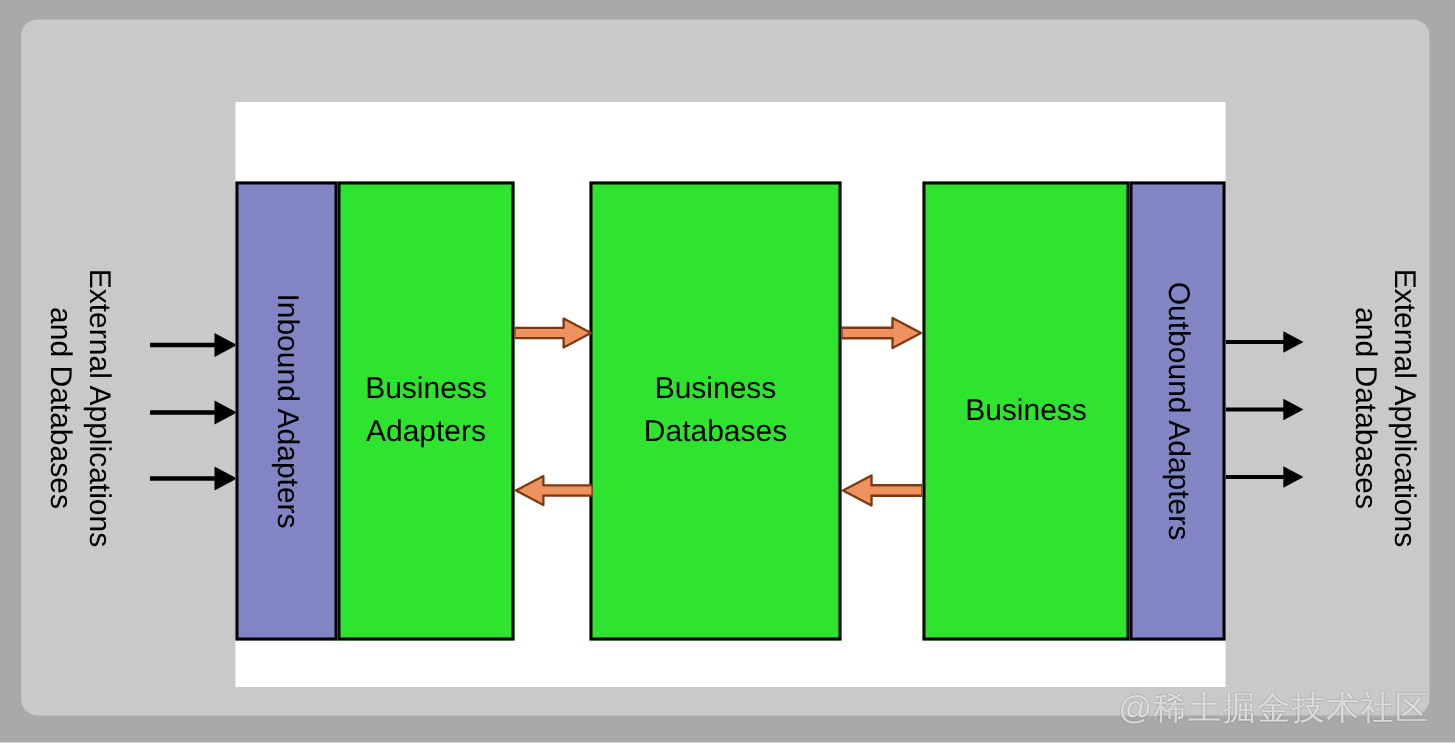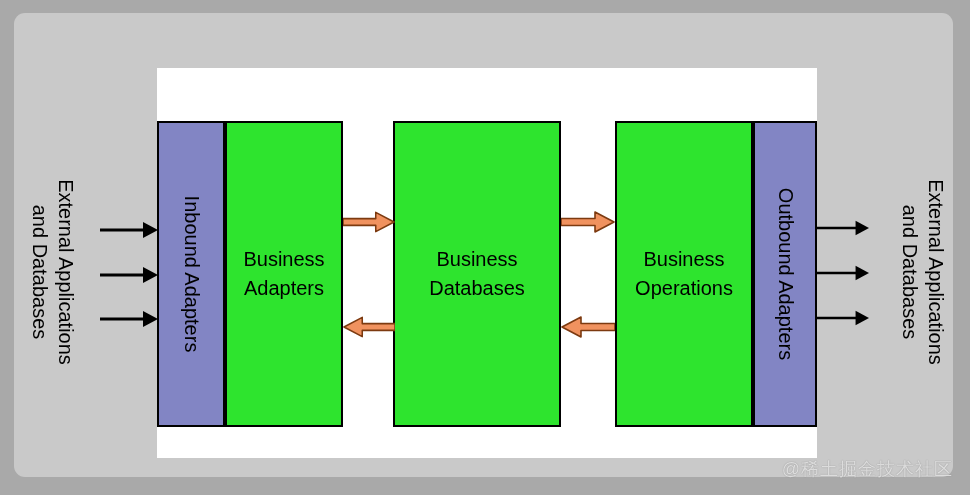--- a/index.html
+++ b/index.html
@@ -65,21 +65,21 @@
     font-size: 20px; line-height: 26px;
   }
   .side-label-left  { left: 53px;  top: 272px; }
   .side-label-right { left: 923px; top: 272px; }
 
   .arrow-svg { position: absolute; display: block; }
 
   .watermark {
     position: absolute;
     right: 17px; top: 457px;
-    font-size: 18px;
+    font-size: 22px;
     letter-spacing: 1px;
     color: rgba(255, 255, 255, 0.72);
     text-shadow: 0 0 1px rgba(110, 110, 110, 0.9);
   }
 </style>
 </head>
 <body>
 
 <div class="stage">
 
@@ -137,21 +137,20 @@
     <div class="node green-box box-processes">
       <div class="label">
         <div>Business</div>
         <div>Databases</div>
       </div>
     </div>
 
     <div class="node green-box box-operations">
       <div class="label">
         <div>Business</div>
-        <div>Operations</div>
       </div>
     </div>
 
     <div class="node adapter adapter-outbound">
       <div class="vlabel">Outbound Adapters</div>
     </div>
   </div>
 
   <svg class="arrow-svg" style="left:343px; top:209px;" width="52" height="26" viewBox="0 0 54 26">
     <path d="M0 9.5 L34 9.5 L34 3 L53 13 L34 23 L34 16.5 L0 16.5 Z" fill="#F0925F" stroke="#7C3A10" stroke-width="1.6" stroke-linejoin="round"></path>

